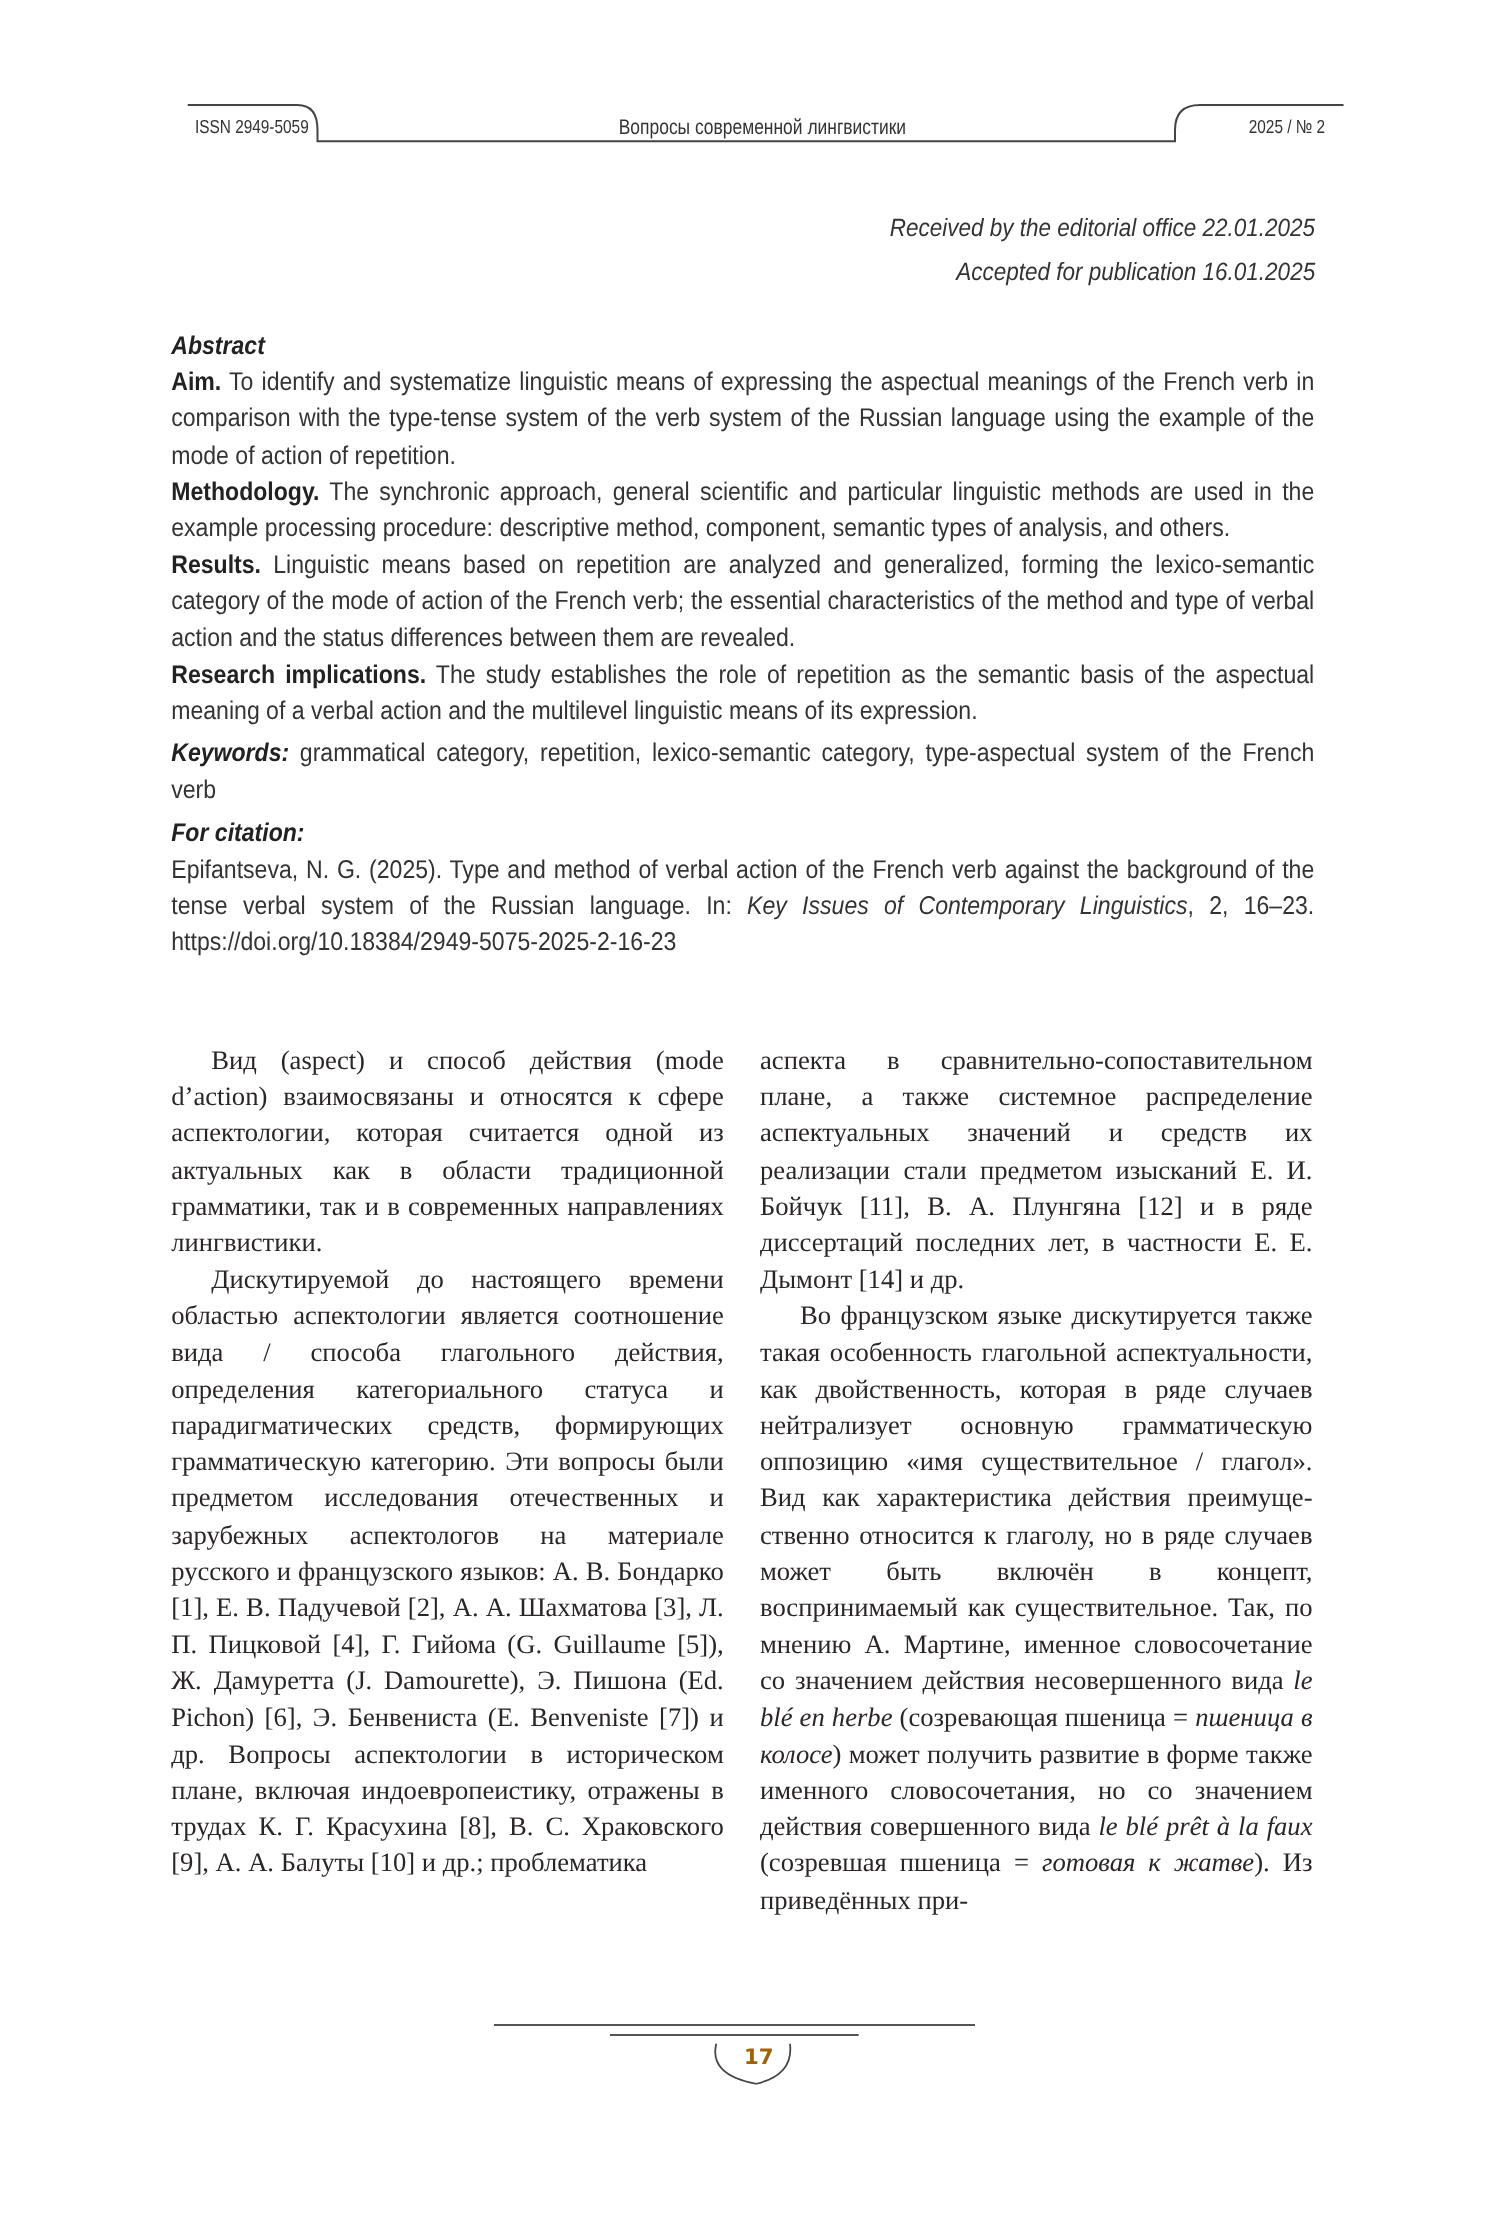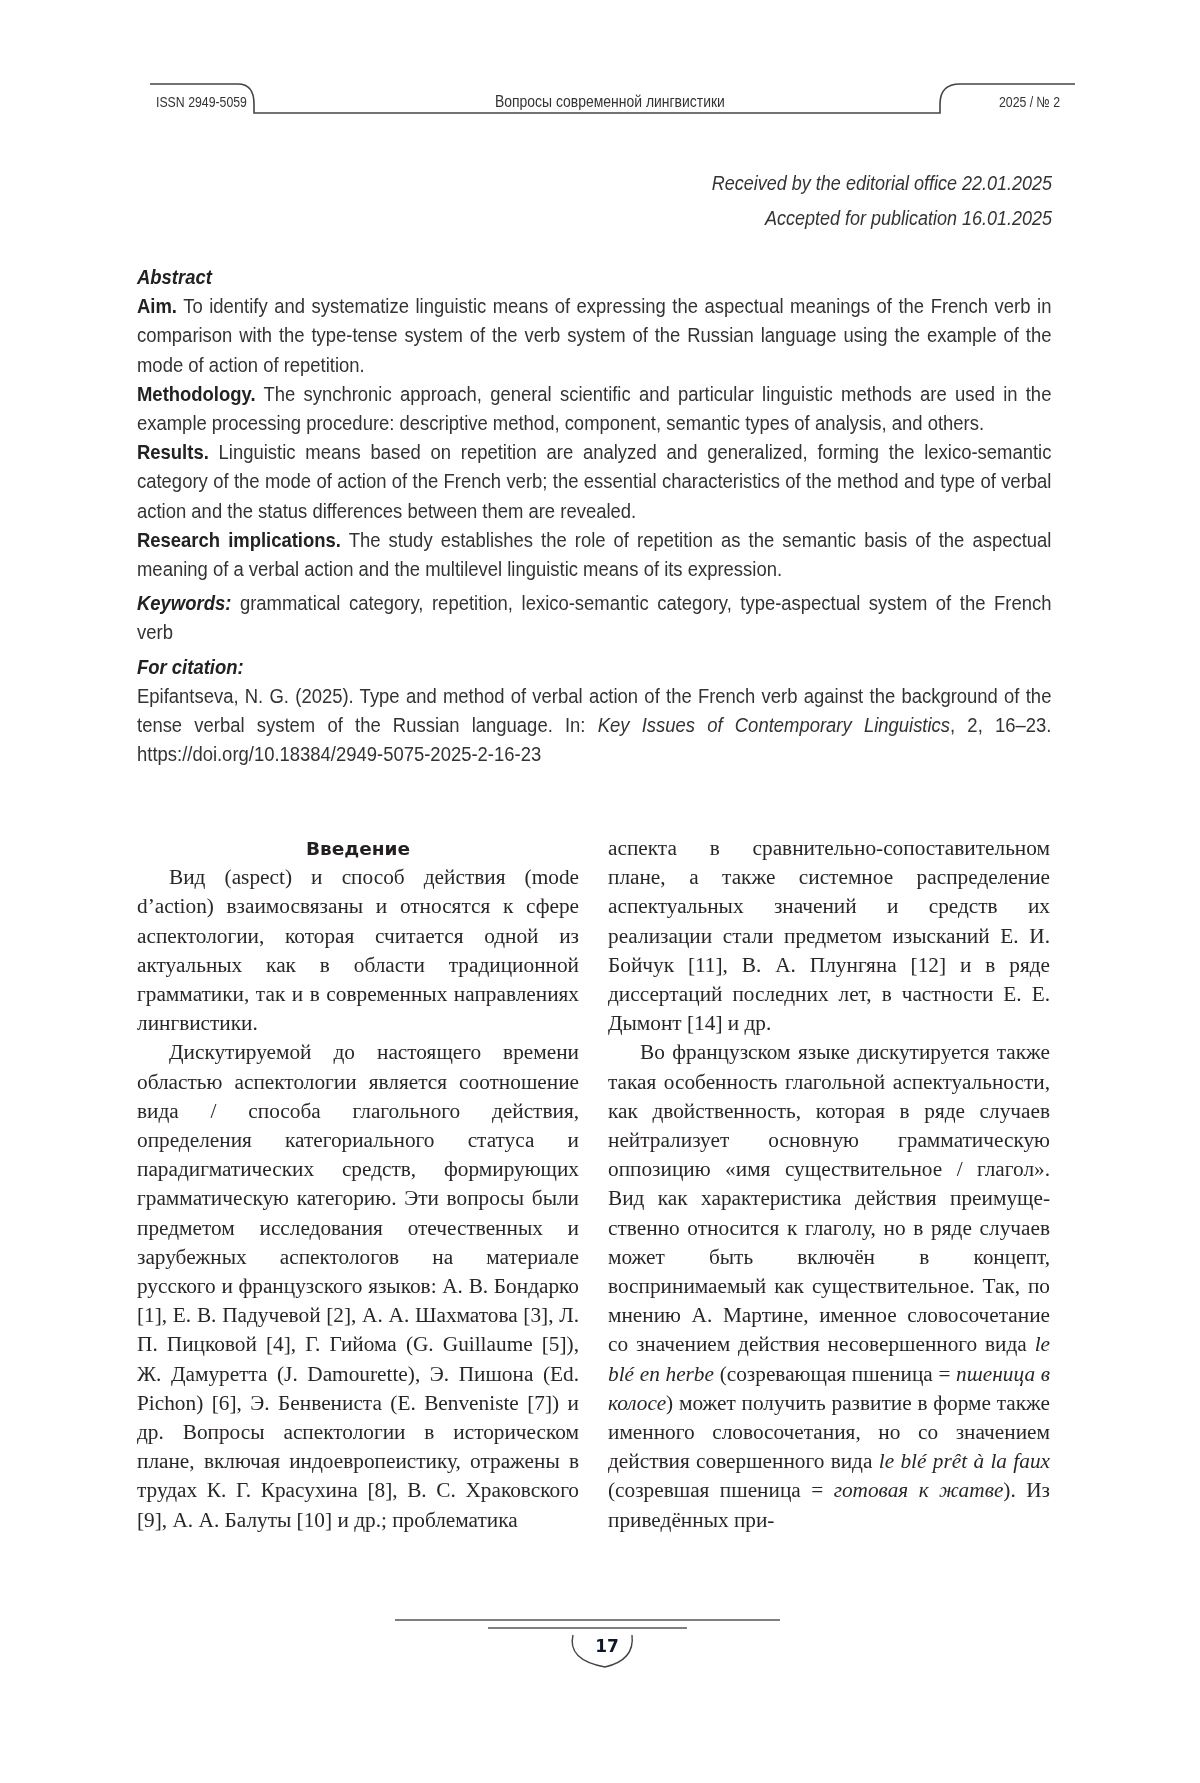--- a/index.html
+++ b/index.html
@@ -30,21 +30,21 @@
   .col { position: absolute; top: 834px; width: 442px; font-family: "Liberation Serif", serif; font-size: 21.3px; line-height: 29.2px; color: #2a2627; text-align: justify; hyphens: manual; }
   #col-left { left: 137px; }
   #col-right { left: 608px; }
   .col p { margin: 0; text-indent: 32px; }
   .col p.noindent { text-indent: 0; }
   .col h2 { margin: 0; font-family: "DejaVu Sans", sans-serif; font-weight: bold; font-size: 18.5px; line-height: 29.2px; text-align: center; color: #231f20; }
   .col i { font-style: italic; }
 
   
   #footer { position: absolute; left: 395px; top: 1618px; width: 400px; height: 60px; }
-  #page-num { position: absolute; left: 192px; top: 18px; width: 40px; text-align: center; font-family: "DejaVu Sans", sans-serif; font-size: 17px; font-weight: bold; color: #0f172a; }
+  #page-num { position: absolute; left: 192px; top: 18px; width: 40px; text-align: center; font-family: "DejaVu Sans", sans-serif; font-size: 17px; font-weight: bold; color: #a16207; }
 </style>
 </head>
 <body>
 
 <div id="header">
   <svg width="925" height="45">
     <path d="M0 8 L88 8 Q104 8 104 28 L104 37 L790 37 L790 28 Q790 8 810 8 L925 8" fill="none" stroke="#444" stroke-width="1.6"></path>
   </svg>
   <span id="issn" class="hdr-text">ISSN 2949-5059</span>
   <span id="journal" class="hdr-text">Вопросы современной лингвистики</span>
@@ -59,21 +59,20 @@
   <p><span class="lbl">Aim.</span><span> To identify and systematize linguistic means of expressing the aspectual meanings of the French verb in comparison with the type-tense system of the verb system of the Russian language using the example of the mode of action of repetition.</span></p>
   <p><span class="lbl">Methodology.</span><span> The synchronic approach, general scientific and particular linguistic methods are used in the example processing procedure: descriptive method, component, semantic types of analysis, and others.</span></p>
   <p><span class="lbl">Results.</span><span> Linguistic means based on repetition are analyzed and generalized, forming the lexico-se­mantic category of the mode of action of the French verb; the essential characteristics of the method and type of verbal action and the status differences between them are revealed.</span></p>
   <p><span class="lbl">Research implications.</span><span> The study establishes the role of repetition as the semantic basis of the as­pectual meaning of a verbal action and the multilevel linguistic means of its expression.</span></p>
   <p class="gap"><span class="lbl-it">Keywords:</span><span> grammatical category, repetition, lexico-semantic category, type-aspectual system of the French verb</span></p>
   <p class="gap"><span class="lbl-it">For citation:</span></p>
   <p><span>Epifantseva, N. G. (2025). Type and method of verbal action of the French verb against the back­ground of the tense verbal system of the Russian language. In: </span><i>Key Issues of Contemporary Linguis­tics</i><span>, 2, 16–23. https://doi.org/10.18384/2949-5075-2025-2-16-23</span></p>
 </div>
 
 <div id="col-left" class="col">
-  <h2>Введение</h2>
   <p>Вид (aspect) и способ действия (mode d’action) взаимосвязаны и относятся к сфере аспектологии, которая считается одной из актуальных как в области тра­диционной грамматики, так и в совре­менных направлениях лингвистики.</p>
   <p>Дискутируемой до настоящего вре­мени областью аспектологии является соотношение вида / способа глагольного действия, определения категориально­го статуса и парадигматических средств, формирующих грамматическую катего­рию. Эти вопросы были предметом ис­следования отечественных и зарубежных аспектологов на материале русского и французского языков: А. В. Бондарко [1], Е. В. Падучевой [2], А. А. Шахматова [3], Л. П. Пицковой [4], Г. Гийома (G. Guil­laume [5]), Ж. Дамуретта (J. Damourette), Э. Пишона (Ed. Pichon) [6], Э. Бенвениста (E. Benveniste [7]) и др. Вопросы аспек­тологии в историческом плане, включая индоевропеистику, отражены в трудах К. Г. Красухина [8], В. С. Храковского [9], А. А. Балуты [10] и др.; проблематика</p>
 </div>
 
 <div id="col-right" class="col">
   <p class="noindent">аспекта в сравнительно-сопоставитель­ном плане, а также системное распреде­ление аспектуальных значений и средств их реализации стали предметом изыска­ний Е. И. Бойчук [11], В. А. Плунгяна [12] и в ряде диссертаций последних лет, в частности Е. Е. Дымонт [14] и др.</p>
   <p><span>Во французском языке дискутирует­ся также такая особенность глагольной аспектуальности, как двойственность, которая в ряде случаев нейтрализует основную грамматическую оппозицию «имя существительное / глагол». Вид как характеристика действия преимуще­ственно относится к глаголу, но в ряде случаев может быть включён в концепт, воспринимаемый как существительное. Так, по мнению А. Мартине, именное словосочетание со значением действия несовершенного вида </span><i>le blé en herbe</i><span> (со­зревающая пшеница = </span><i>пшеница в колосе</i><span>) может получить развитие в форме также именного словосочетания, но со значе­нием действия совершенного вида </span><i>le blé prêt à la faux</i><span> (созревшая пшеница = </span><i>го­товая к жатве</i><span>). Из приведённых при-</span></p>
 </div>
 
 <div id="footer">

